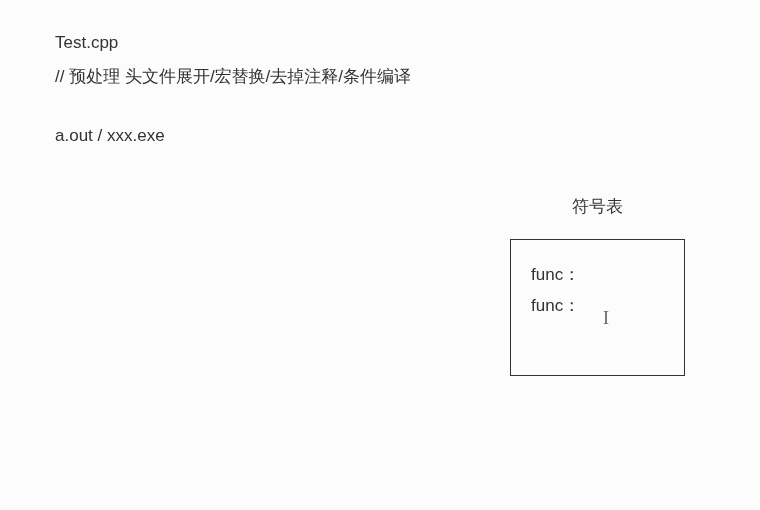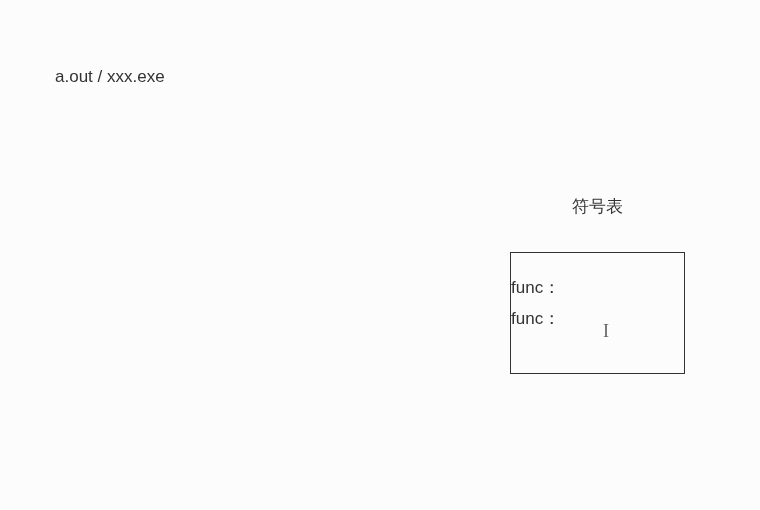--- a/index.html
+++ b/index.html
@@ -30,45 +30,47 @@
       margin-bottom: 12px;
     }
     .symbol-table-wrapper {
       position: absolute;
       left: 510px;
       top: 195px;
       width: 175px;
     }
     .symbol-table-title {
       text-align: center;
-      margin-bottom: 34px;
+      margin-bottom: 21px;
       font-size: 17px;
     }
     .symbol-table-box {
       border: 1px solid #333;
-      padding: 20px 16px 26px 0;
-      height: 122px;
+      padding: 20px 16px 26px 20px;
+      height: 137px;
       font-size: 17px;
       line-height: 1.8;
       position: relative;
     }
     .text-cursor {
       position: absolute;
       left: 92px;
       top: 62px;
       font-family: serif;
       font-size: 18px;
       color: #666;
     }
   </style>
 </head>
 <body>
 
 <div class="content-block">
   <div class="section">
+    <p>Test.cpp</p>
+    <p>// 预处理    头文件展开/宏替换/去掉注释/条件编译</p>
   </div>
   <div class="section">
   </div>
   <div class="section">
   </div>
   <div class="section">
     <p>a.out / xxx.exe</p>
   </div>
 </div>
 

